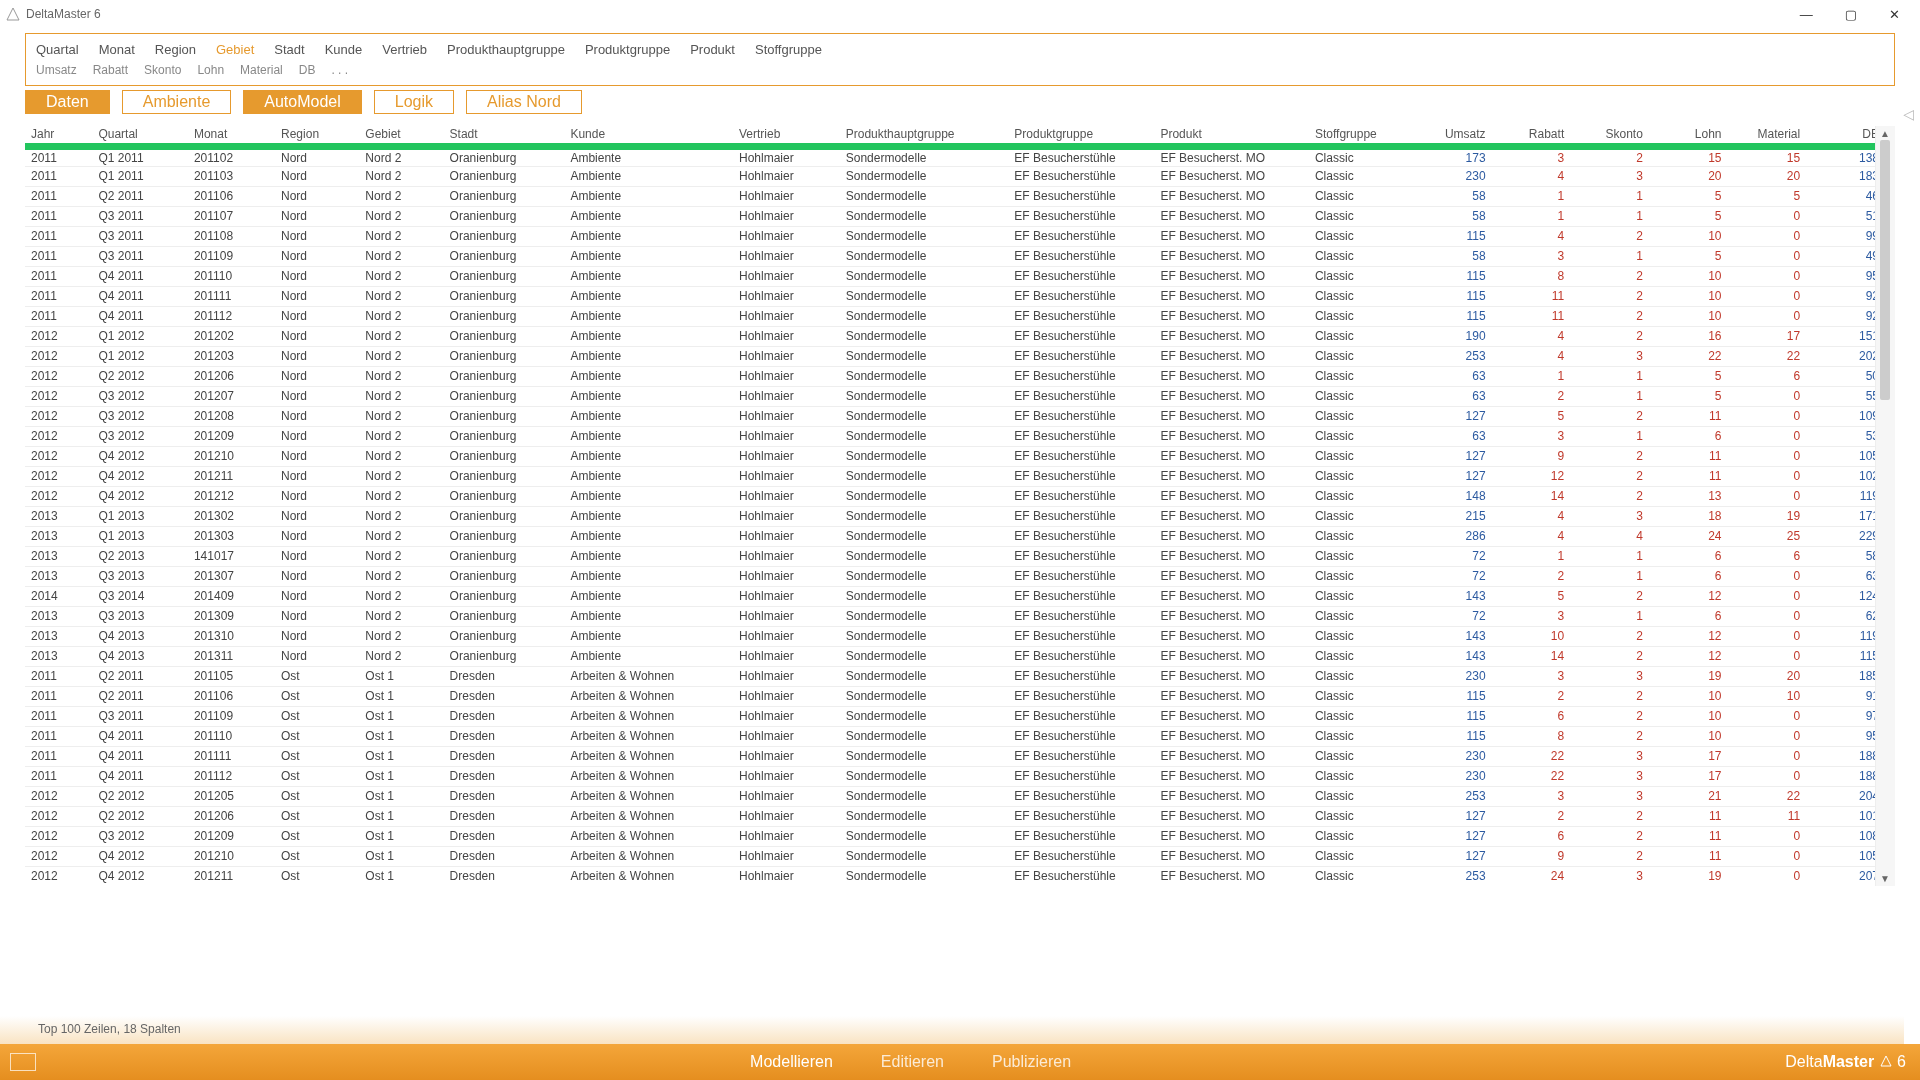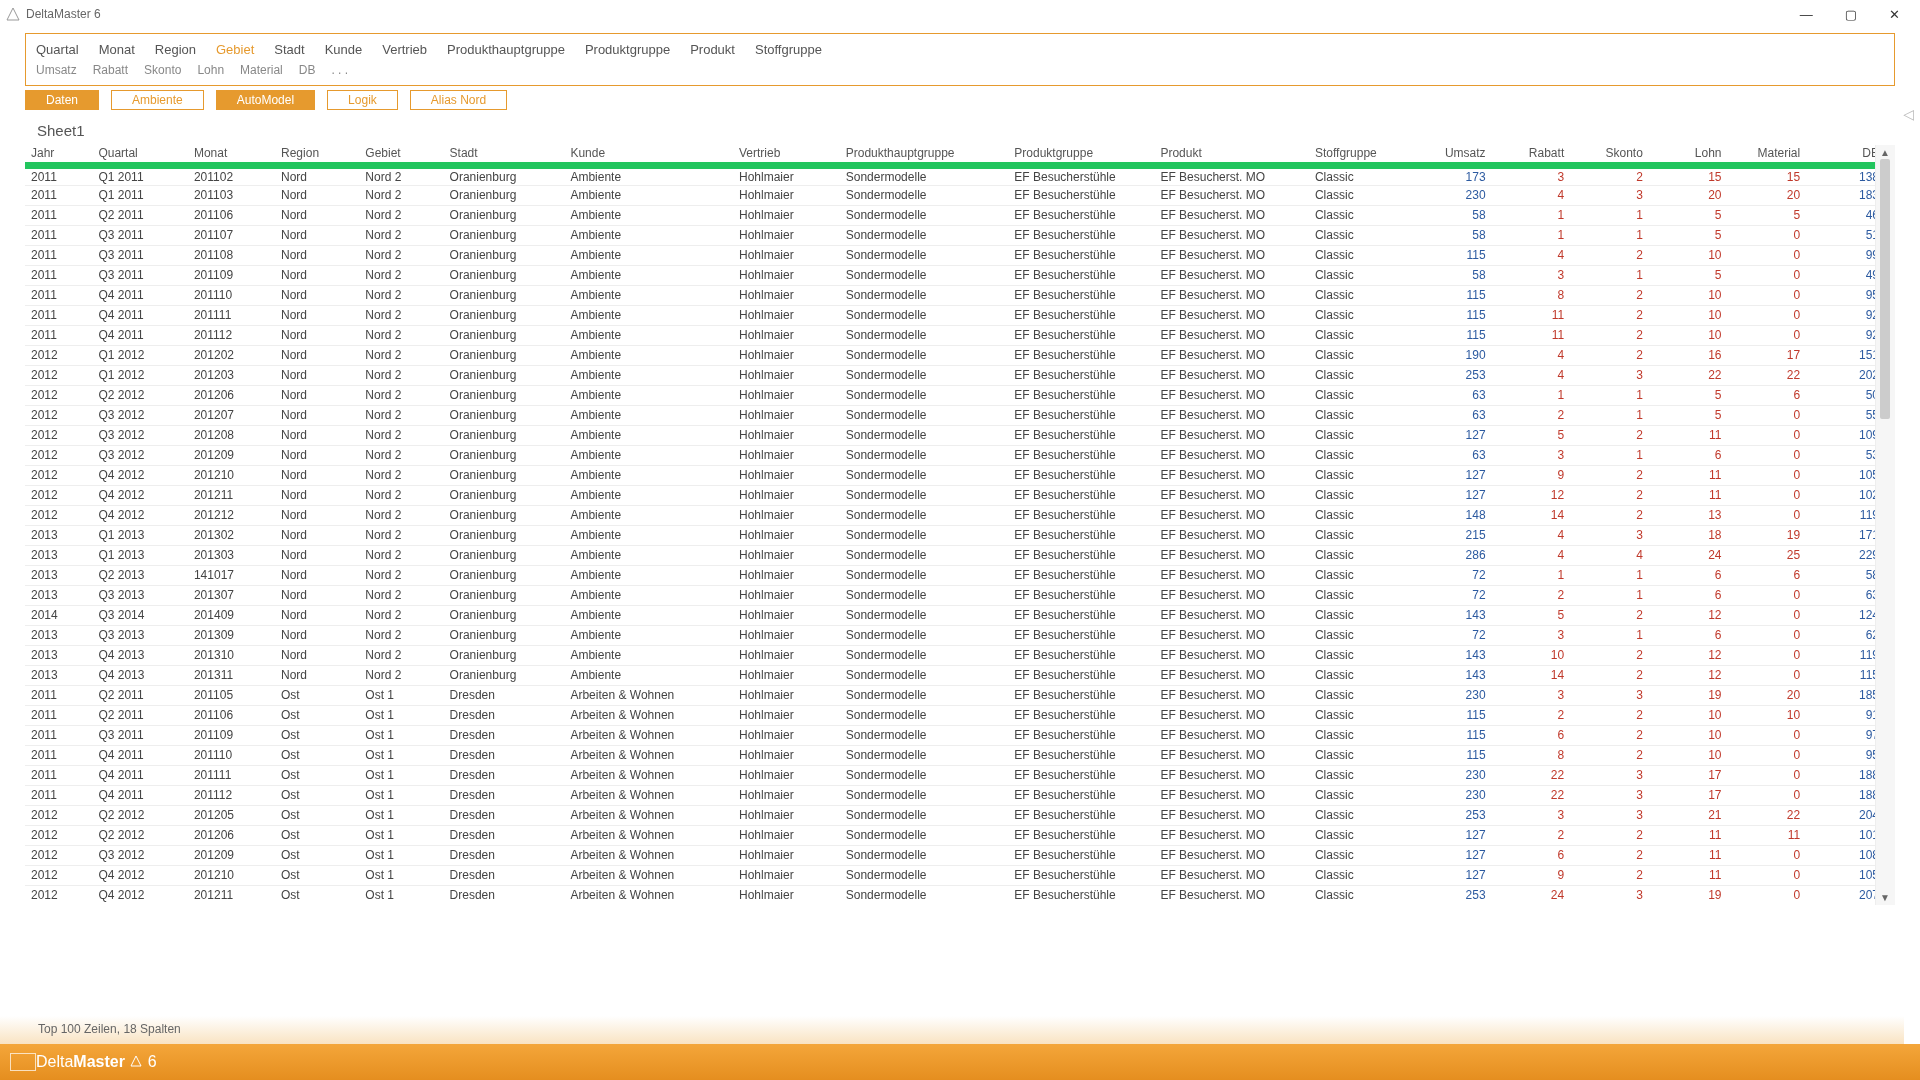--- a/index.html
+++ b/index.html
@@ -9,21 +9,21 @@
   .titlebar .title { color: #666; font-size: 12px; }
   .titlebar .spacer { flex: 1; }
   .win-controls { display: flex; gap: 20px; padding-right: 8px; }
   .win-controls span { color: #333; font-size: 13px; cursor: default; padding: 2px 6px; }
   .ribbon-border { border: 1px solid #e69a2e; margin: 5px 25px 0 25px; background: #fff; }
   .ribbon-row { display: flex; align-items: center; padding: 8px 10px 4px 10px; gap: 20px; font-size: 13px; color: #555; }
   .ribbon-row.secondary { padding-top: 2px; padding-bottom: 8px; gap: 16px; font-size: 12px; color: #888; }
   .ribbon-item { cursor: default; }
   .ribbon-item.accent { color: #e69a2e; }
   .tab-row { display: flex; gap: 12px; padding: 0 0 0 25px; margin-top: 4px; }
-  .tab-btn { border: 1px solid #e69a2e; padding: 2px 20px; font-size: 12px; background: #fff; color: #e69a2e; cursor: default; min-width: 68px; text-align: center; }
+  .tab-btn { border: 1px solid #e69a2e; padding: 2px 20px; font-size: 16px; background: #fff; color: #e69a2e; cursor: default; min-width: 68px; text-align: center; }
   .tab-btn.active { background: #e69a2e; color: #fff; }
   .expand-marker { position: absolute; right: 6px; top: 106px; color: #bbb; font-size: 14px; }
   .sheet-area { margin: 12px 25px 0 25px; }
   .sheet-title { font-size: 15px; color: #555; margin-bottom: 6px; padding-left: 12px; }
   .table-wrap { position: relative; height: 760px; overflow: hidden; display: flex; }
   .scroll-gutter { width: 20px; background: #f6f6f6; position: relative; border-left: 1px solid #eee; }
   .scroll-thumb { position: absolute; top: 14px; left: 4px; width: 10px; height: 260px; background: #ccc; border-radius: 2px; }
   .scroll-arrow { position: absolute; left: 4px; width: 10px; text-align: center; color: #666; font-size: 10px; }
   .scroll-arrow.up { top: 2px; }
   .scroll-arrow.down { bottom: 2px; }
@@ -104,21 +104,20 @@
 <div class="tab-row" id="tab-row">
     <div class="tab-btn active">Daten</div>
     <div class="tab-btn">Ambiente</div>
     <div class="tab-btn active">AutoModel</div>
     <div class="tab-btn">Logik</div>
     <div class="tab-btn">Alias Nord</div>
   </div>
 <span class="expand-marker">◁</span>
 
 <div class="sheet-area">
-  <div class="sheet-title">Sheet1</div>
   <div class="table-wrap">
     <div style="flex:1; overflow:hidden;">
       <table>
         <colgroup>
           <col class="col-jahr">
             <col class="col-quartal">
             <col class="col-monat">
             <col class="col-region">
           <col class="col-gebiet">
             <col class="col-stadt">
@@ -908,19 +907,24 @@
     </div>
   </div>
 </div>
 
 <div class="status-bar">
   <span>Top 100 Zeilen, 18 Spalten</span>
 </div>
 
 <div class="footer">
   <div class="logo-mark"></div>
+  <div class="center-nav" id="footer-nav">
+      <span class="nav-item active">Modellieren</span>
+      <span class="nav-item">Editieren</span>
+      <span class="nav-item">Publizieren</span>
+    </div>
   <div class="brand">
     <span>Delta</span><b>Master</b>
     <svg width="14" height="14" viewBox="0 0 14 14" style="vertical-align:-1px">
         <polygon points="7,2 12,12 2,12" fill="none" stroke="#fff" stroke-width="1"></polygon>
       </svg><span> 6</span>
   </div>
 </div>
 
 </body></html>

